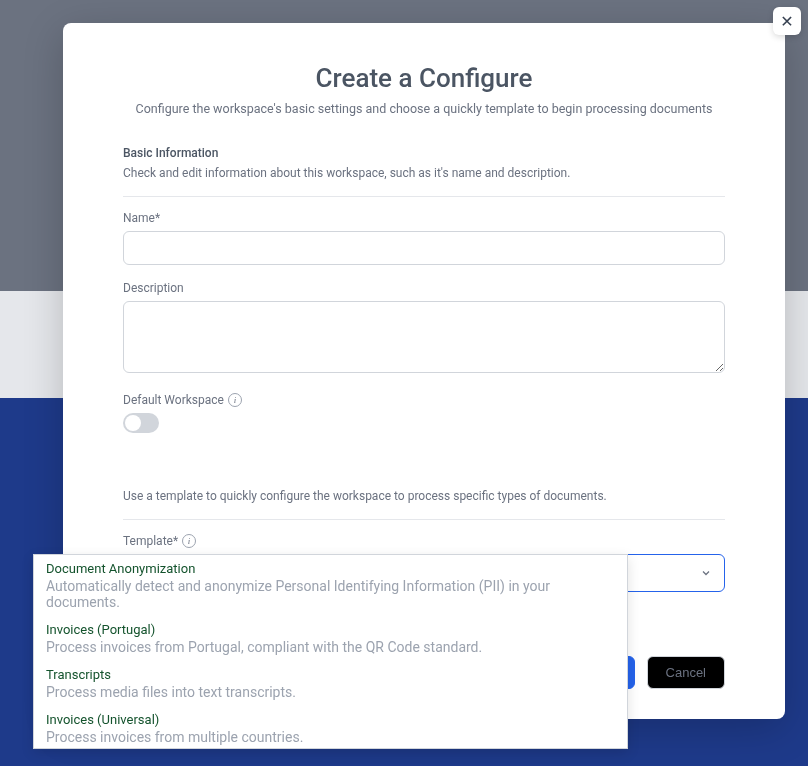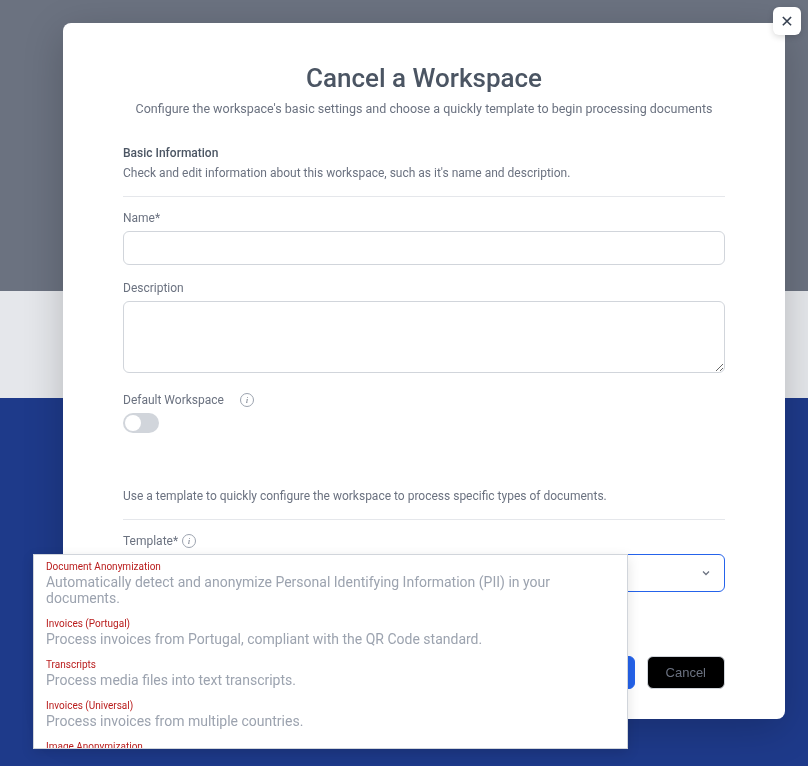--- a/index.html
+++ b/index.html
@@ -90,21 +90,21 @@
     .textarea-input {
       width: 100%;
       border: 1px solid #d1d5db;
       border-radius: 6px;
       padding: 8px 10px;
       font-size: 13px;
       height: 72px;
       margin-bottom: 16px;
       resize: both;
     }
-    .toggle-row { display: flex; align-items: center; gap: 16px; margin-bottom: 4px; }
+    .toggle-row { display: flex; align-items: center; gap: 4px; margin-bottom: 4px; }
     .info-icon {
       display: inline-flex;
       width: 14px; height: 14px;
       border: 1px solid #9ca3af;
       border-radius: 50%;
       align-items: center; justify-content: center;
       font-size: 9px; color: #6b7280;
       font-style: italic;
       font-family: Georgia, serif;
     }
@@ -154,21 +154,21 @@
       overflow-y: scroll;
       z-index: 5;
     }
     .dropdown::-webkit-scrollbar { width: 16px; }
     .dropdown::-webkit-scrollbar-track { background: #f3f4f6; }
     .dropdown::-webkit-scrollbar-thumb { background: #9ca3af; border: 2px solid #f3f4f6; }
     .option {
       padding: 6px 12px;
       cursor: pointer;
     }
-    .opt-title { font-size: 10px; color: #b91c1c; margin-bottom: 2px; }
+    .opt-title { font-size: 13px; color: #14532d; margin-bottom: 2px; }
     .opt-desc { font-size: 14px; color: #9ca3af; }
     .footer {
       margin-top: auto;
       display: flex;
       justify-content: flex-end;
       gap: 12px;
       padding-top: 30px;
     }
     .btn {
       padding: 8px 18px;
@@ -193,21 +193,21 @@
 
 <div class="backdrop"></div>
 
 <button class="close-btn">
   <span>✕</span>
 </button>
 
 <div class="modal">
 
   <div class="modal-header">
-    <h1 class="modal-title">Cancel a Workspace</h1>
+    <h1 class="modal-title">Create a Configure</h1>
     <p class="modal-subtitle">Configure the workspace's basic settings and choose a quickly template to begin processing documents</p>
   </div>
 
   <div>
     <h2 class="section-title">Basic Information</h2>
     <p class="section-desc">Check and edit information about this workspace, such as it's name and description.</p>
     <hr class="divider">
 
     <div class="field-label">Name*</div>
     <input class="text-input" type="text" value="" style="">

